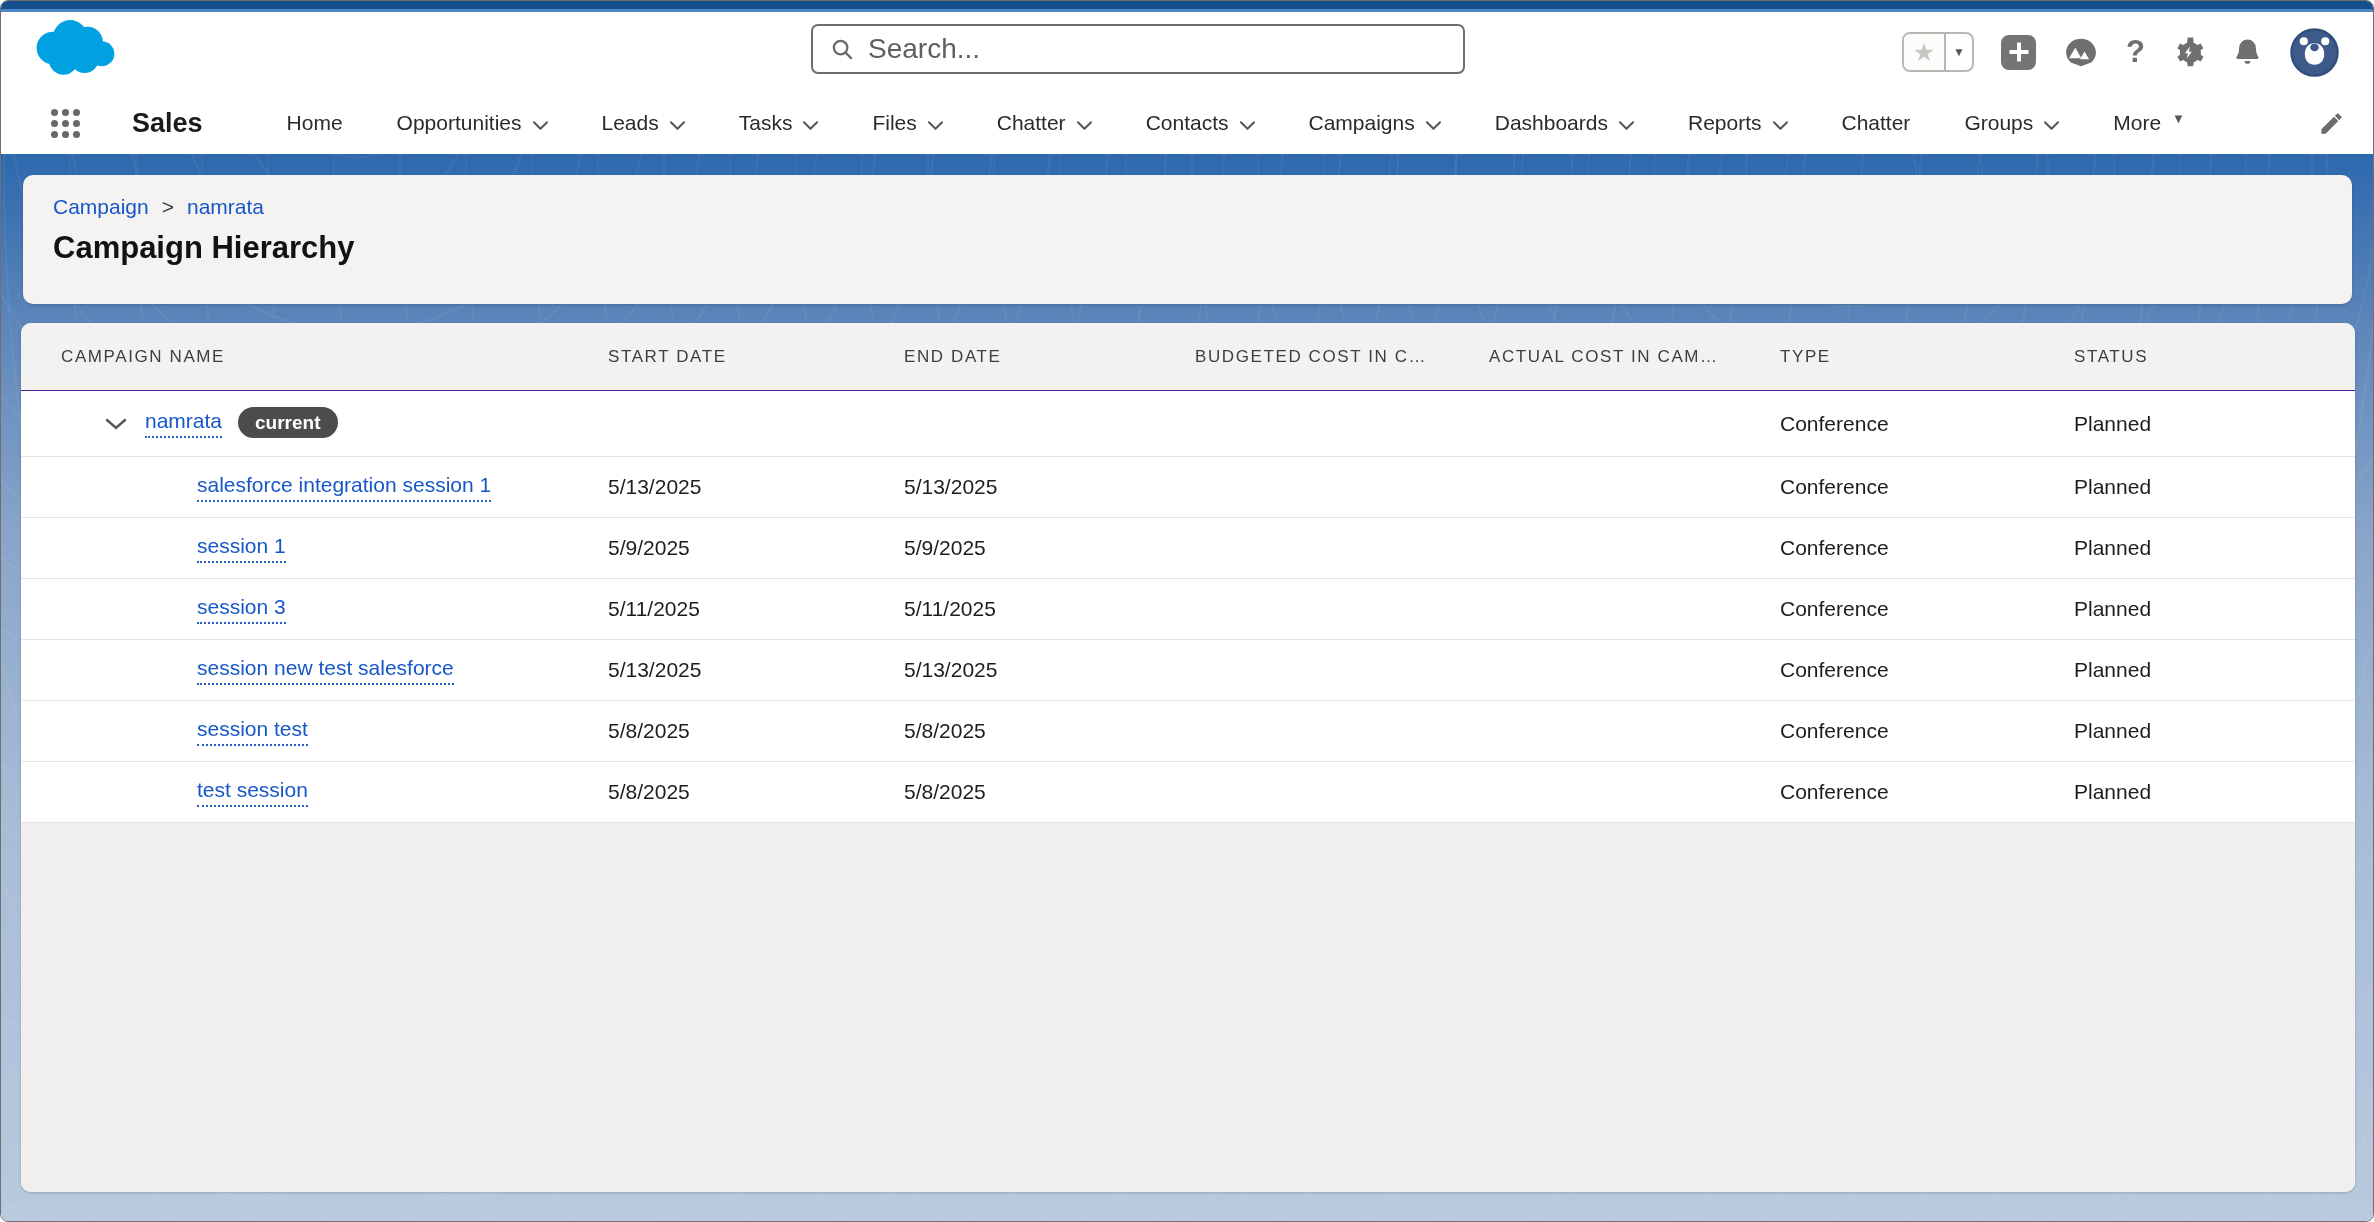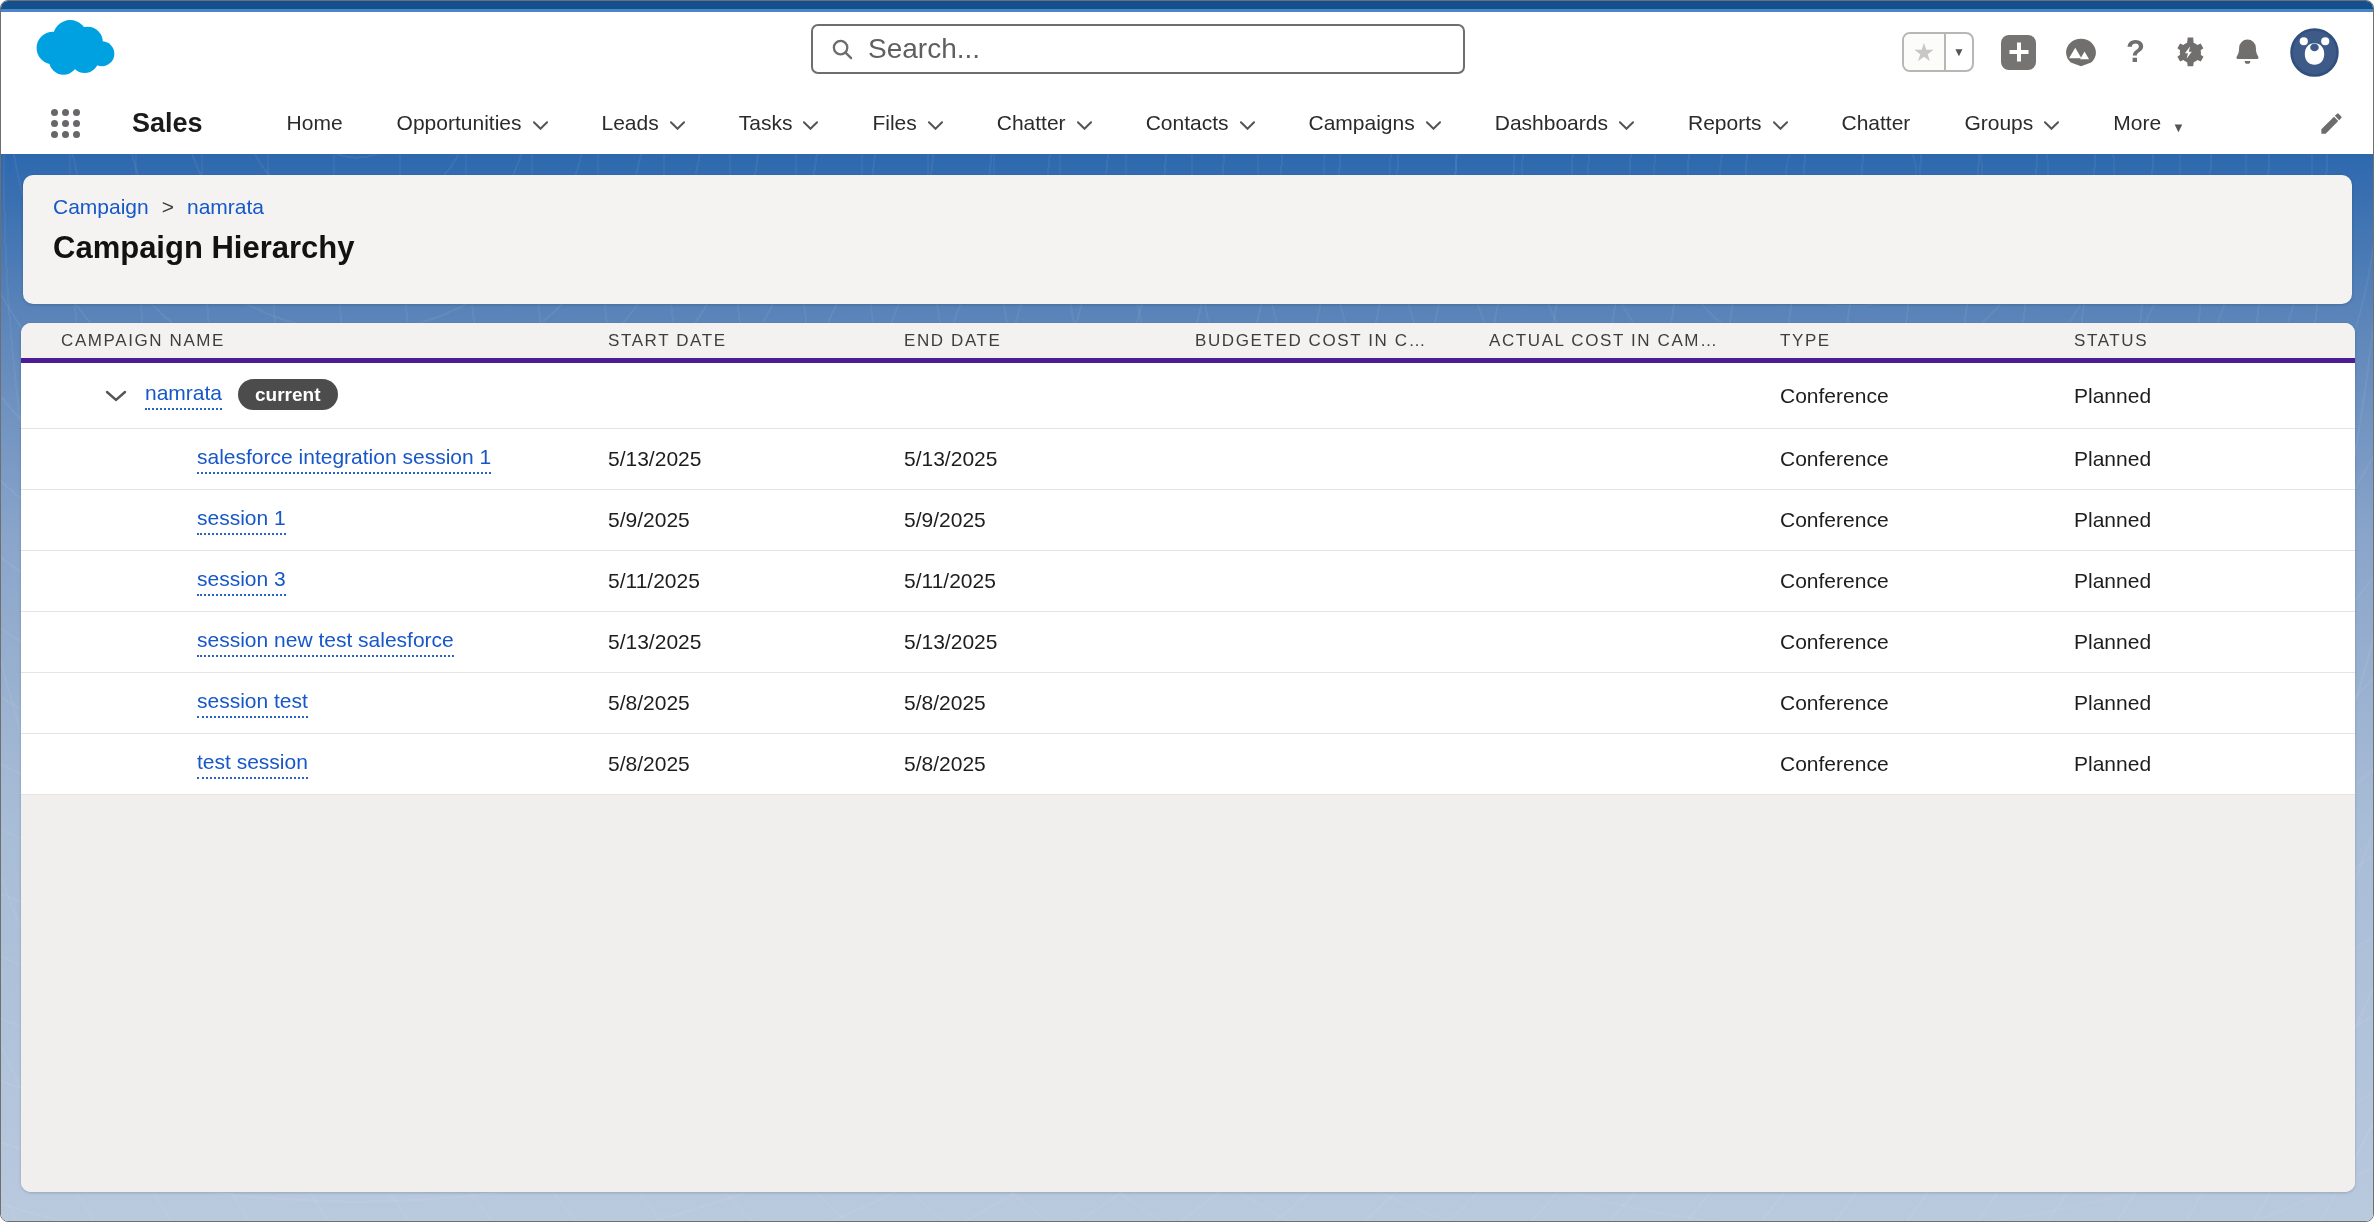--- a/index.html
+++ b/index.html
@@ -52,21 +52,21 @@
 
   
   .nav-bar {
     position:absolute; left:0; top:91px; width:100%; height:62px; background:#fff;
     display:flex; align-items:center; padding:0 28px 0 50px;gap:22px;
   }
   .waffle { display:grid; grid-template-columns:repeat(3,7px); grid-template-rows:repeat(3,7px); gap:4px; }
   .waffle i { width:7px; height:7px; border-radius:50%; background:#69676a; }
   .app-name { font-size:27px; font-weight:700; color:#1b1b1b; margin-left:30px; }
   .nav-tabs { display:flex; align-items:center; gap:54px; margin-left:62px; }
-  .tab { display:flex; align-items:flex-end; gap:11px; font-size:21px; color:#2b2b2b; cursor:pointer; white-space:nowrap; }
+  .tab { display:flex; align-items:flex-start; gap:11px; font-size:21px; color:#2b2b2b; cursor:pointer; white-space:nowrap; }
   .tab .tri { font-size:13px; color:#555; }
   .nav-spacer { flex:1; }
 
   
   .content {
     position:absolute; left:0; top:153px; width:100%; height:1069px;
     background:
       repeating-radial-gradient(circle at 15% -5%, transparent 0 56px, rgba(255,255,255,0.05) 56px 58px),
       repeating-radial-gradient(circle at 78% 2%, transparent 0 64px, rgba(255,255,255,0.045) 64px 66px),
       linear-gradient(180deg,#2d68ae 0%, #5d86ba 16%, #8aa5ca 36%, #a7bcd6 62%, #b9c9de 100%);
@@ -88,21 +88,21 @@
     position:absolute; left:20px; top:169px; width:2334px; height:869px;
     background:#fff; border-radius:10px; overflow:hidden;
     box-shadow:0 1px 3px rgba(0,0,0,.18);
     display:flex; flex-direction:column;
   }
   .t-grid {
     display:grid;
     grid-template-columns:547px 296px 291px 294px 291px 294px 1fr;
     padding-left:40px; align-items:center;
   }
-  .thead { height:40px; background:#f3f2f1; border-bottom:5px solid #4c1d95; flex:0 0 auto; }
+  .thead { height:68px; background:#f3f2f1; border-bottom:1px solid #4c1d95; flex:0 0 auto; }
   .th { font-size:17px; letter-spacing:1.6px; color:#3e3e3e; white-space:nowrap; overflow:hidden; }
   .trow { height:61px; border-bottom:1px solid #e5e4e3; flex:0 0 auto; background:#fff; }
   .trow.first { height:66px; }
   .td { font-size:21px; color:#1d1d1d; white-space:nowrap; }
   .name-cell { display:flex; align-items:center; }
   .name-cell.child { padding-left:136px; }
   .row-chevron { margin-left:44px; margin-right:18px; display:flex; align-items:center; cursor:pointer; }
   .rlink {
     color:#1757C8; cursor:pointer; text-decoration:none;
     border-bottom:2px dotted #2a62c9; padding-bottom:3px;

